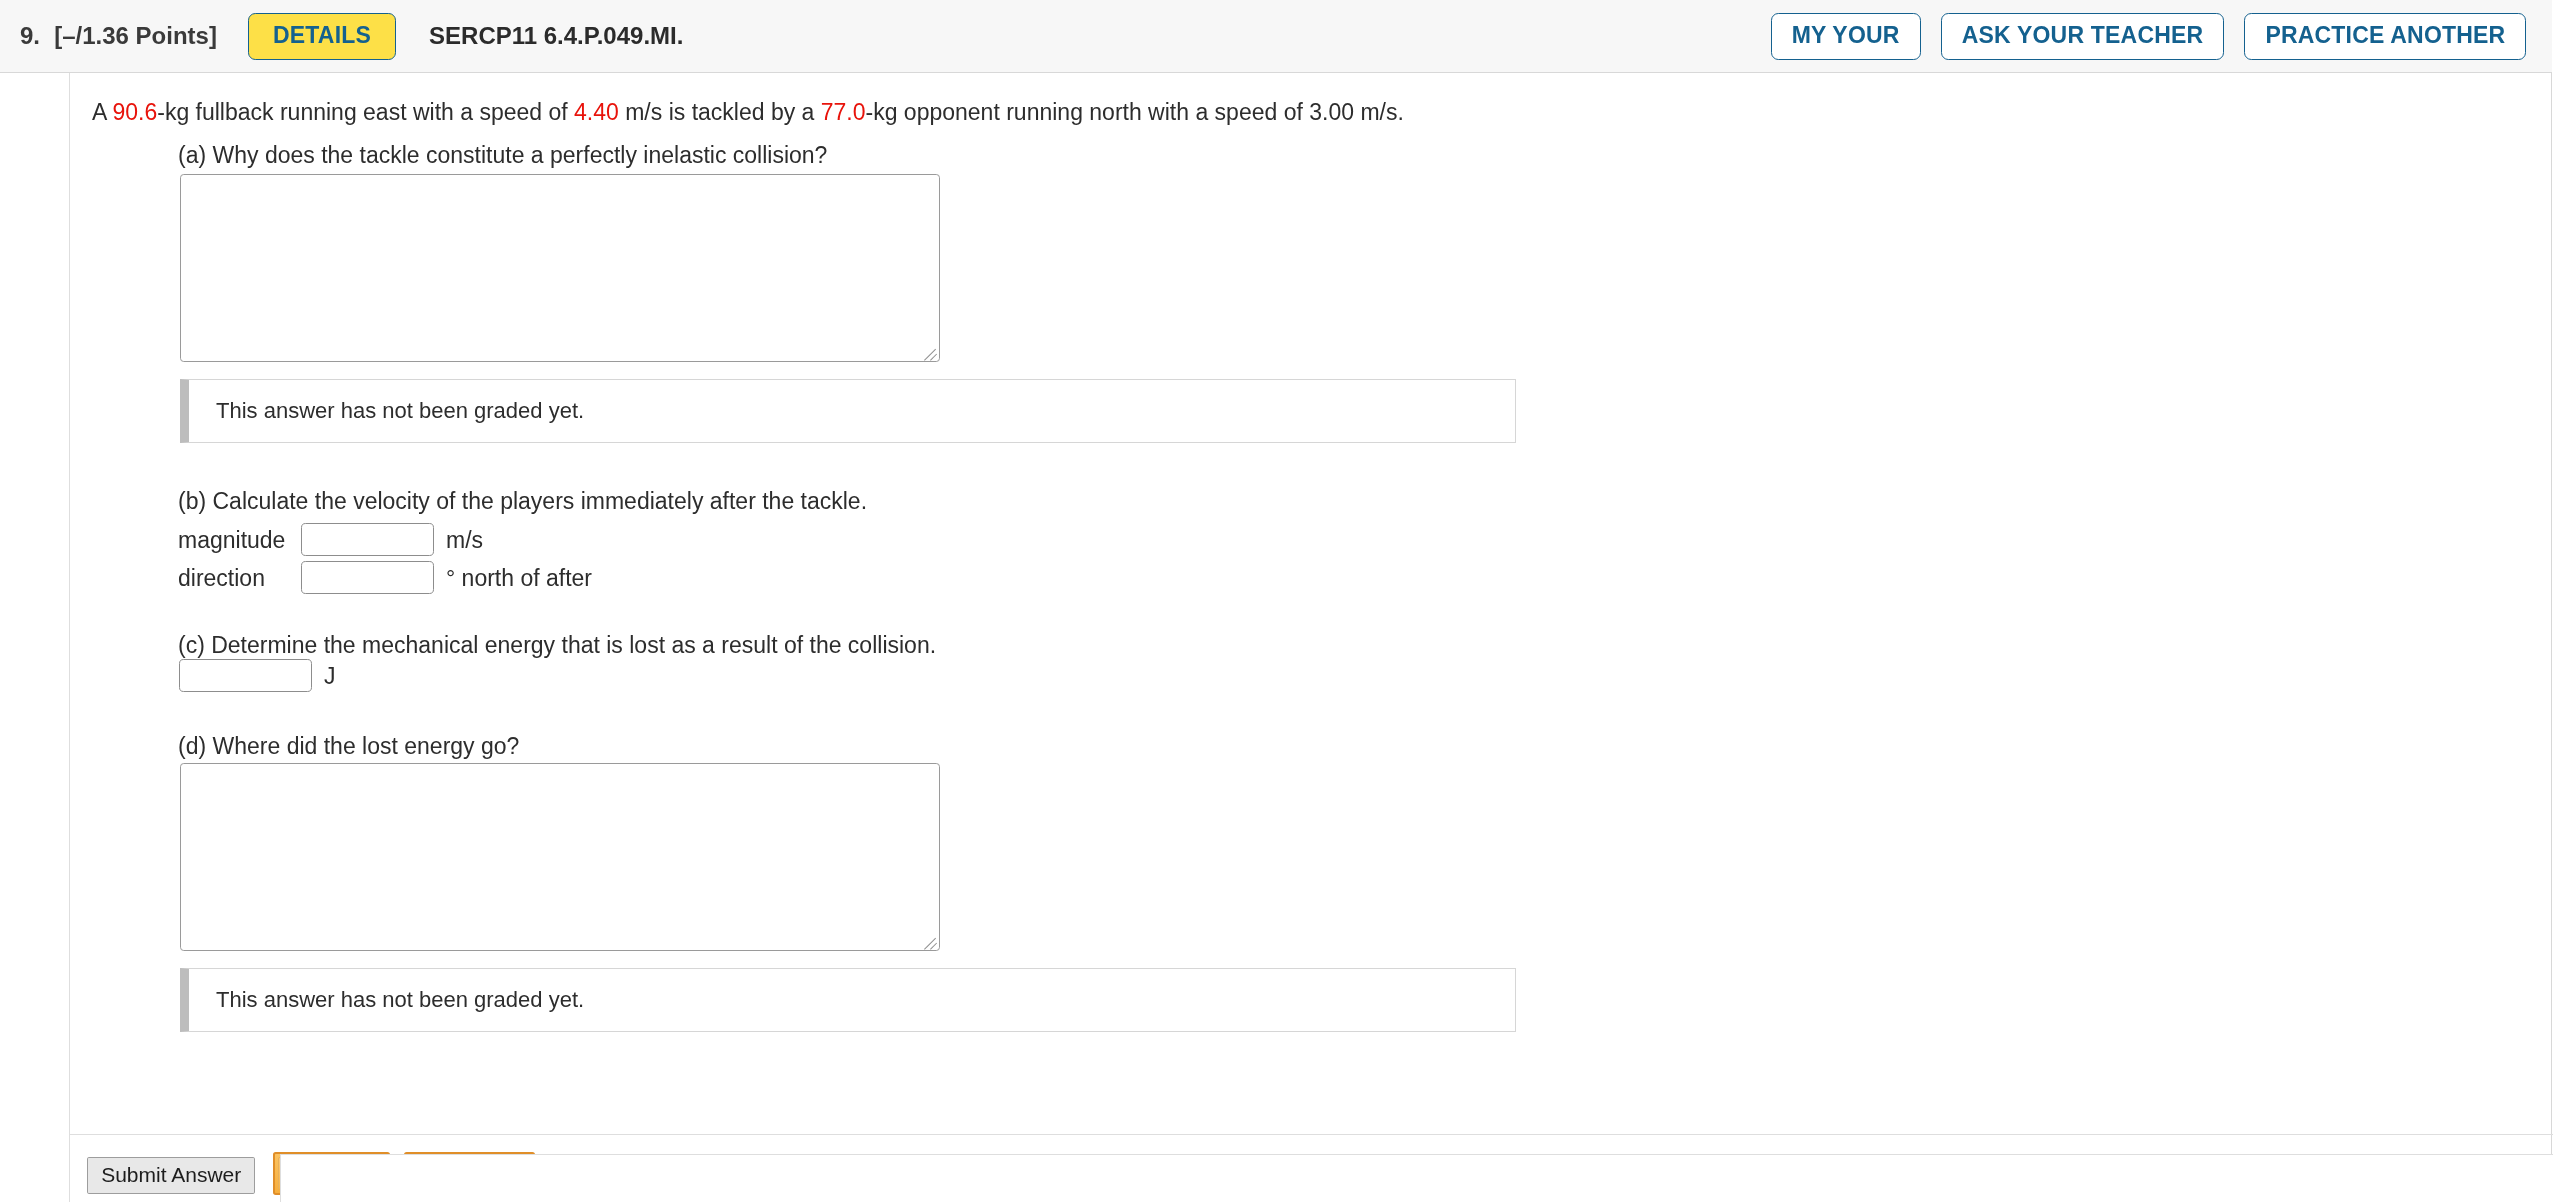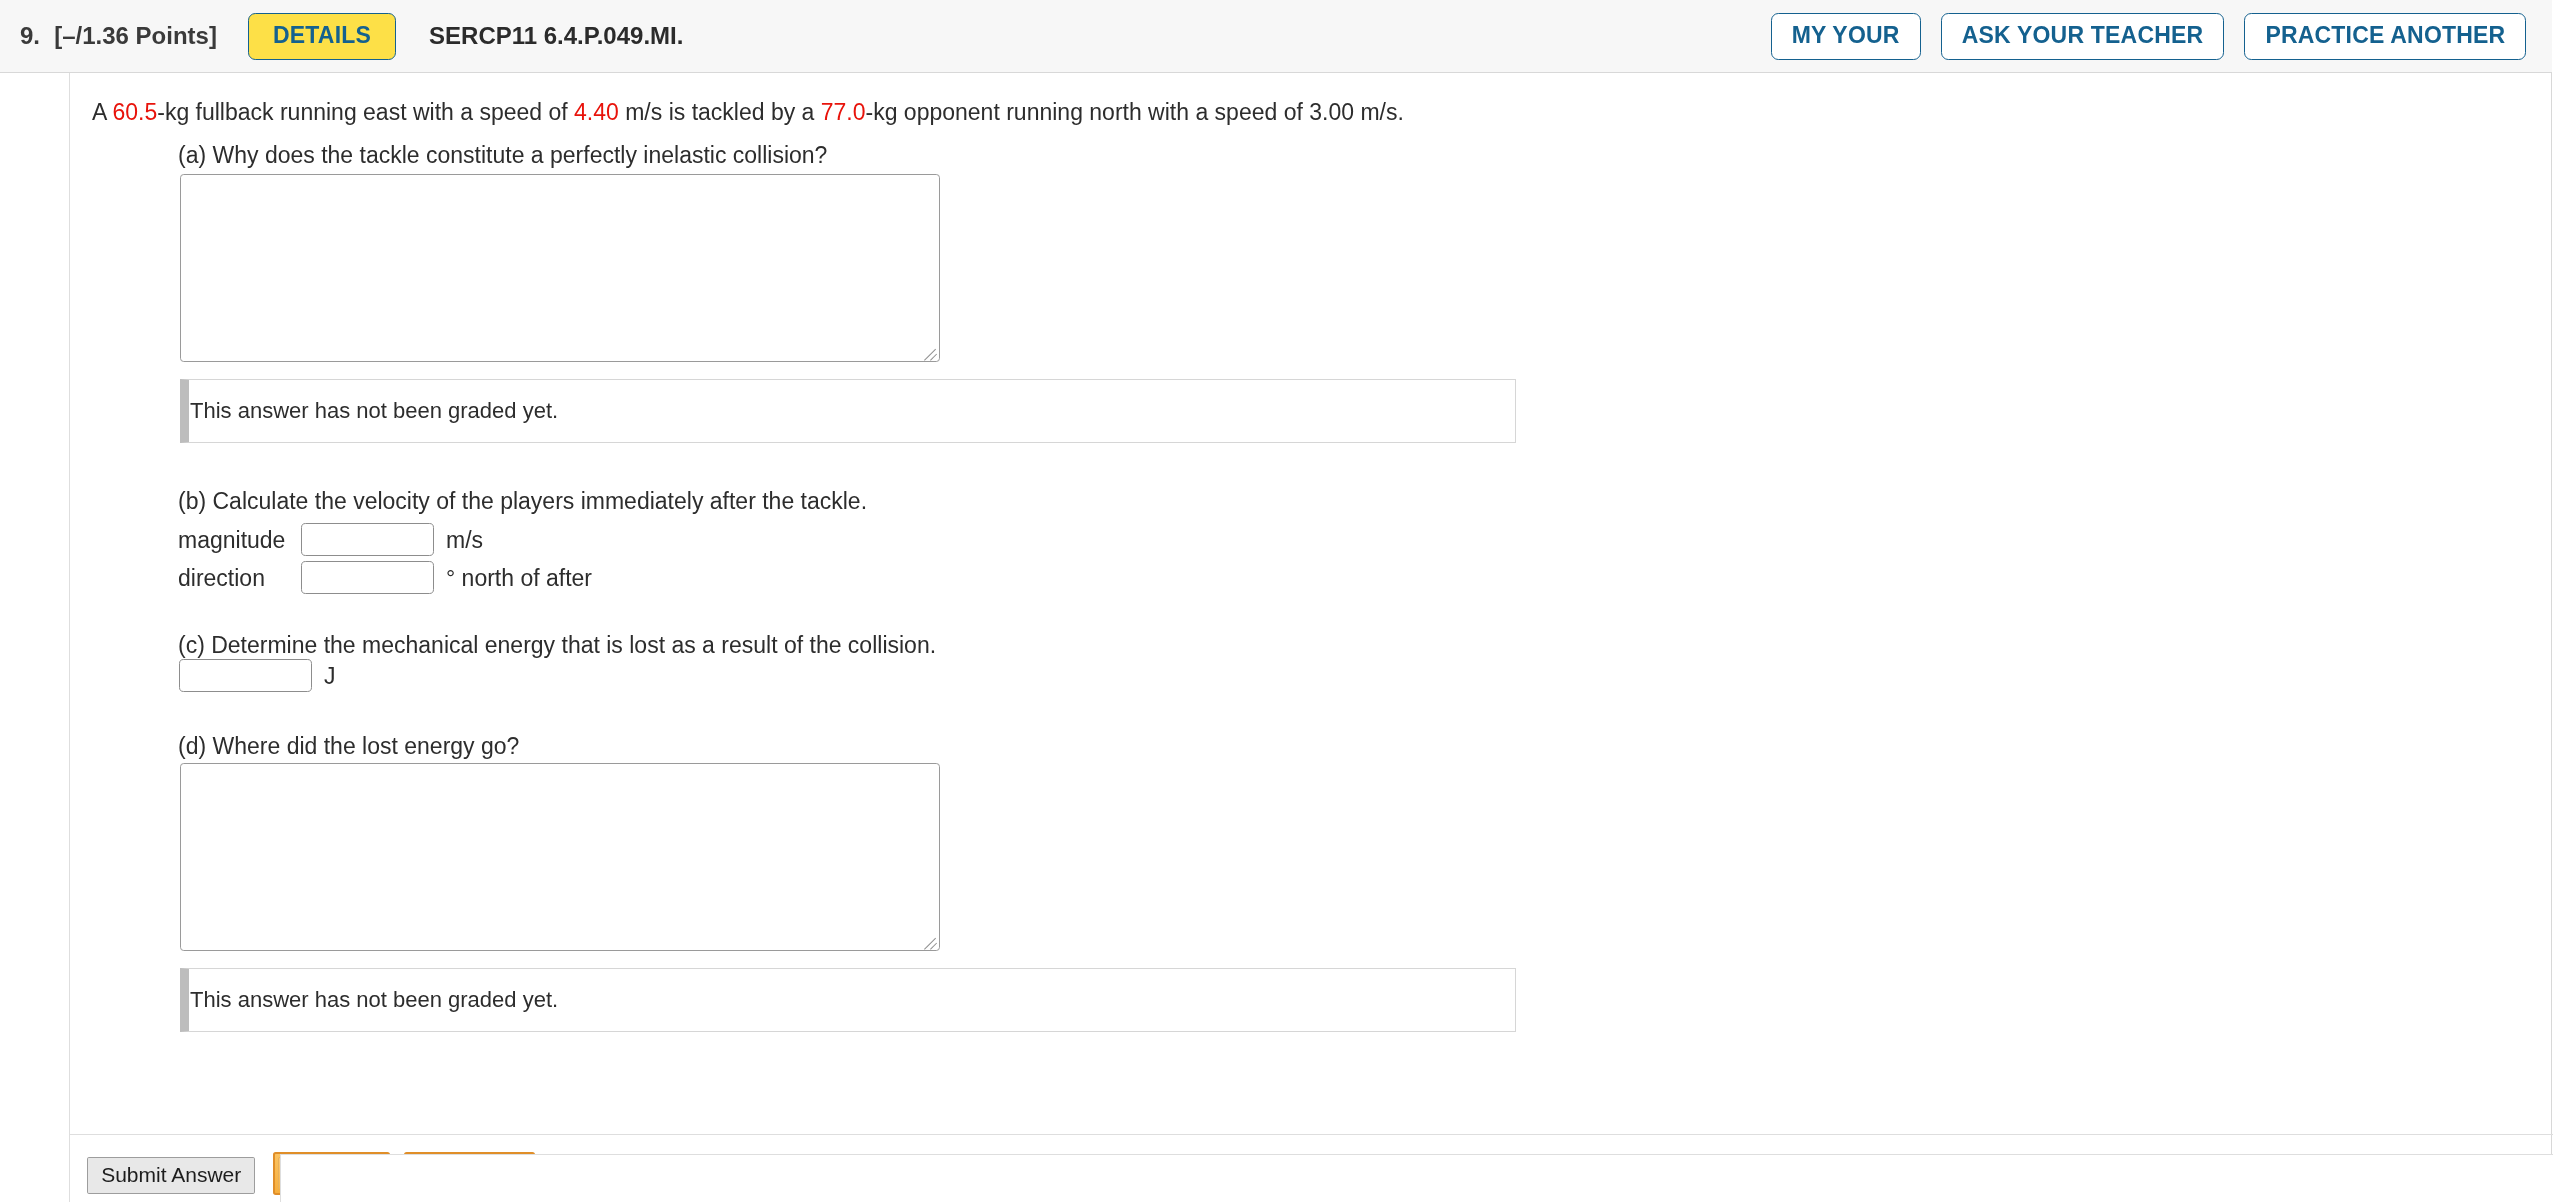--- a/index.html
+++ b/index.html
@@ -171,21 +171,21 @@
     position: absolute;
     border: 0.9px solid #d6d6d6;
     border-left: 9.1px solid #bdbdbd;
     background: #ffffff;
     display: flex;
     align-items: center;
   }
   .graded span {
     font-size: 22px;
     color: #2d2d2d;
-    padding-left: 1px;
+    padding-left: 27px;
   }
 
   .fld {
     position: absolute;
     border: 0.9px solid #8d8d8d;
     border-radius: 4.6px;
     background: #ffffff;
     font-family: "Liberation Sans", sans-serif;
     font-size: 22px;
     padding: 1.8px 5.5px;
@@ -293,21 +293,21 @@
     <button class="hdr-btn">PRACTICE ANOTHER</button>
   </div>
 </div>
 
 <div class="qbody">
   <div class="gutter-line"></div>
 
   <div class="content">
 
     <div class="stem">
-      <span>A </span><span class="hl">60.5</span><span>-kg fullback running east with a speed of </span><span class="hl">4.40</span><span> m/s is tackled by a </span><span class="hl">77.0</span><span>-kg opponent running north with a speed of 3.00 m/s.</span>
+      <span>A </span><span class="hl">90.6</span><span>-kg fullback running east with a speed of </span><span class="hl">4.40</span><span> m/s is tackled by a </span><span class="hl">77.0</span><span>-kg opponent running north with a speed of 3.00 m/s.</span>
     </div>
 
     <div class="part-label" style="left:108px; top:69px;">(a) Why does the tackle constitute a perfectly inelastic collision?</div>
     <textarea class="ta" style="left: 110px; top: 101px; width: 760px; height: 188px;"></textarea>
     <div class="ta-handle" style="left:853px; top:271px;"></div>
 
     <div class="graded" style="left:110px; top:306px; width:1336px; height:64px;">
       <span>This answer has not been graded yet.</span>
     </div>
 

